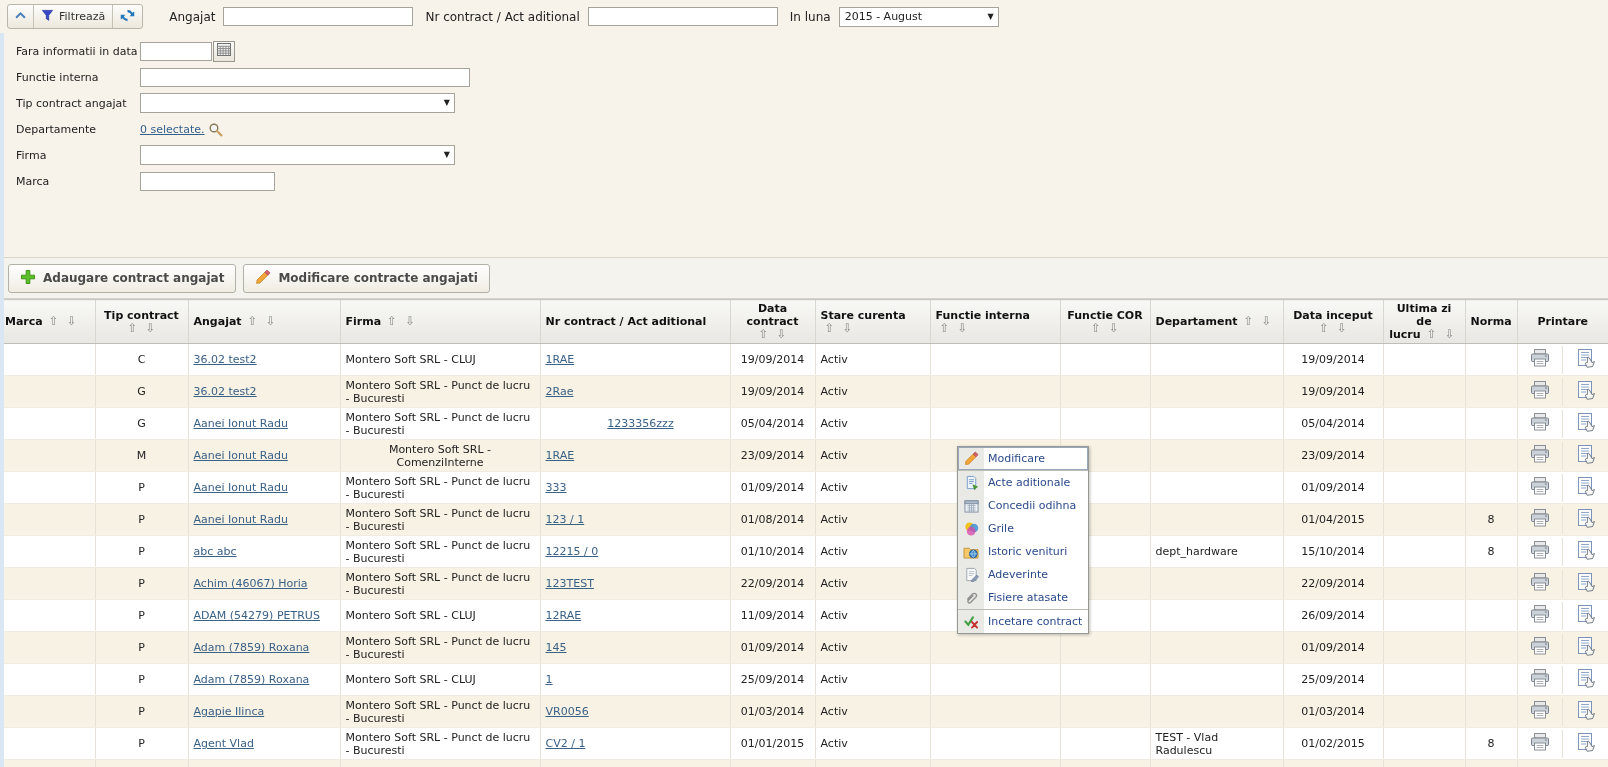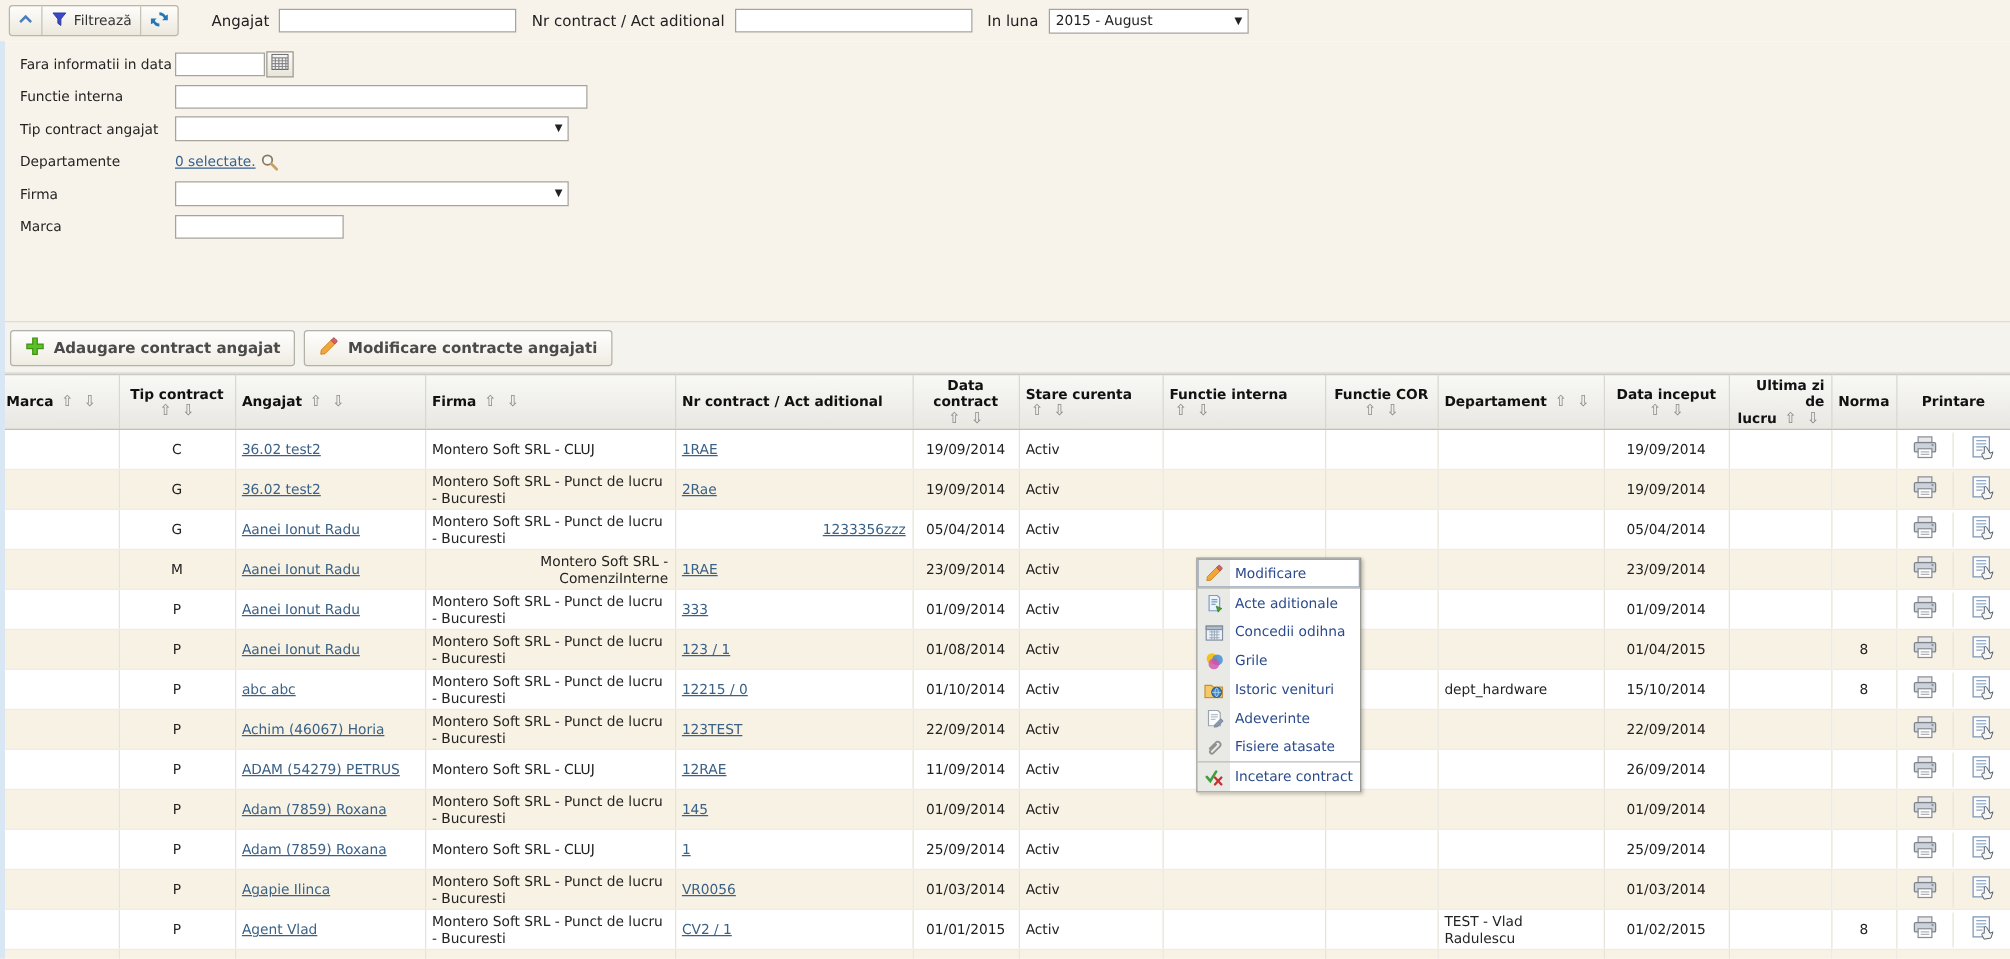--- a/index.html
+++ b/index.html
@@ -270,21 +270,21 @@
         </th>
         <th style="text-align: center;">
           <div><span class="h-label">Functie COR</span></div>
           <div><span class="arrows"><span class="arrow">⇧</span><span class="arrow">⇩</span></span></div>
         </th>
         <th class="h-inline" style="text-align: left;"><span class="h-label">Departament</span><span class="arrows"><span class="arrow">⇧</span><span class="arrow">⇩</span></span></th>
         <th style="text-align: center;">
           <div><span class="h-label">Data inceput</span></div>
           <div><span class="arrows"><span class="arrow">⇧</span><span class="arrow">⇩</span></span></div>
         </th>
-        <th class="h-inline" style="text-align: right;"><span class="h-label">Ultima zi de lucru</span><span class="arrows"><span class="arrow">⇧</span><span class="arrow">⇩</span></span></th>
+        <th class="h-inline" style="text-align: center;"><span class="h-label">Ultima zi de lucru</span><span class="arrows"><span class="arrow">⇧</span><span class="arrow">⇩</span></span></th>
         <th style="text-align: center;"><span class="h-label">Norma</span></th>
         <th style="text-align: center;"><span class="h-label">Printare</span></th>
       </tr>
     </thead>
   <tbody id="grid-body">
       <tr class="odd">
         <td style="text-align: left;"></td>
         <td style="text-align: center;">C</td>
         <td style="text-align: left;"><a class="cell-link">36.02 test2</a></td>
         <td style="text-align: left;">Montero Soft SRL - CLUJ</td>
@@ -351,21 +351,21 @@
                 </svg></span>
             </span>
           </div>
         </td>
       </tr>
       <tr class="odd">
         <td style="text-align: left;"></td>
         <td style="text-align: center;">G</td>
         <td style="text-align: left;"><a class="cell-link">Aanei Ionut Radu</a></td>
         <td style="text-align: left;">Montero Soft SRL - Punct de lucru - Bucuresti</td>
-        <td style="text-align: right; padding-left: 16px;"><a class="cell-link">1233356zzz</a></td>
+        <td style="text-align: center; padding-left: 16px;"><a class="cell-link">1233356zzz</a></td>
         <td style="text-align: center;">05/04/2014</td>
         <td style="text-align: left;">Activ</td>
         <td style="text-align: left;"></td>
         <td style="text-align: center;"></td>
         <td style="text-align: left;"></td>
         <td style="text-align: center;">05/04/2014</td>
         <td style="text-align: left;"></td>
         <td style="text-align: center;"></td>
         <td style="text-align: center; padding: 0px;">
           <div class="print-cell">
@@ -385,21 +385,21 @@
                   <path d="M12.5 9.5 c0.8 -0.6 1.6 -0.2 1.9 0.5 l2.6 4.6 2.4 -1.1 -1.7 5 -5.5 0.8 -1.6 -3.2 c-0.5 -1 0 -1.6 0.9 -1.6 l0.8 0.2 z" fill="#f6f6f4" stroke="#55606e" stroke-width="0.8"></path>
                 </svg></span>
             </span>
           </div>
         </td>
       </tr>
       <tr class="even">
         <td style="text-align: left;"></td>
         <td style="text-align: center;">M</td>
         <td style="text-align: left;"><a class="cell-link">Aanei Ionut Radu</a></td>
-        <td style="text-align: right;">Montero Soft SRL - ComenziInterne</td>
+        <td style="text-align: center;">Montero Soft SRL - ComenziInterne</td>
         <td style="text-align: left;"><a class="cell-link">1RAE</a></td>
         <td style="text-align: center;">23/09/2014</td>
         <td style="text-align: left;">Activ</td>
         <td style="text-align: left;"></td>
         <td style="text-align: center;"></td>
         <td style="text-align: left;"></td>
         <td style="text-align: center;">23/09/2014</td>
         <td style="text-align: left;"></td>
         <td style="text-align: center;"></td>
         <td style="text-align: center; padding: 0px;">

